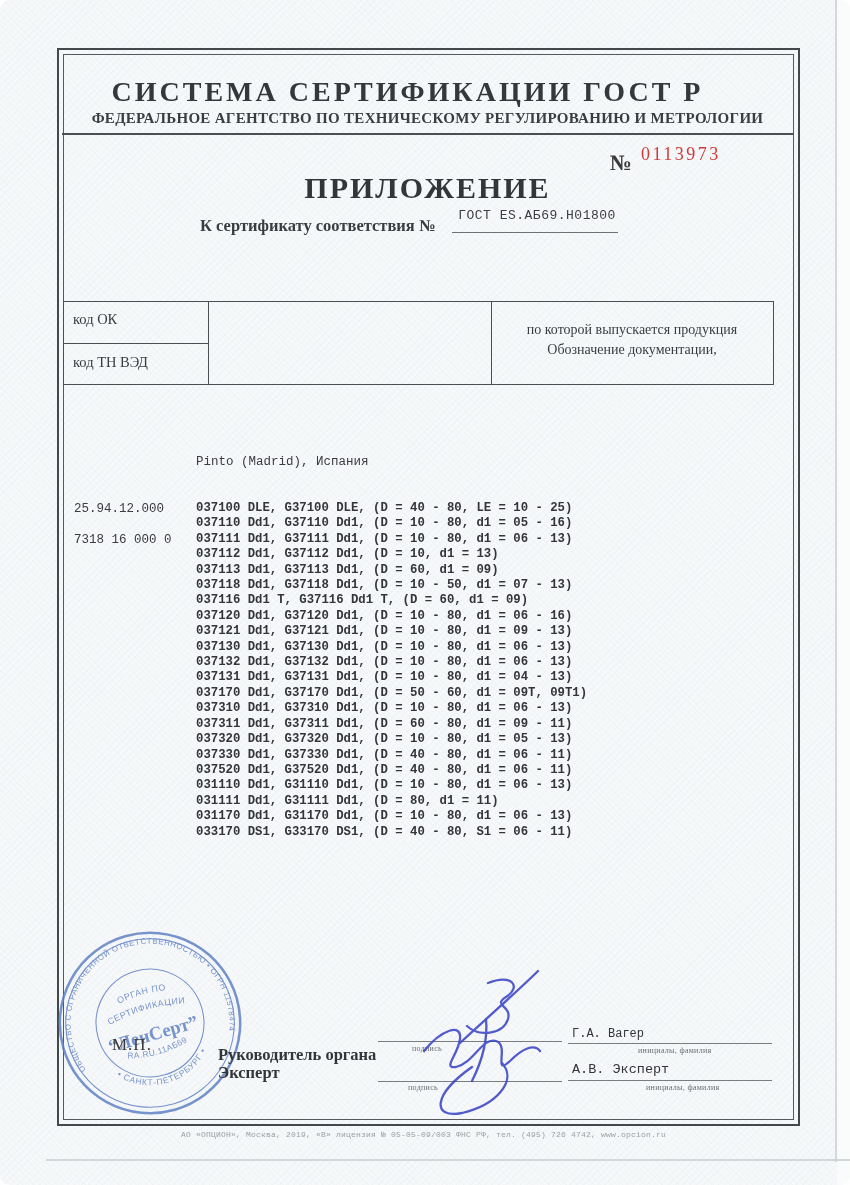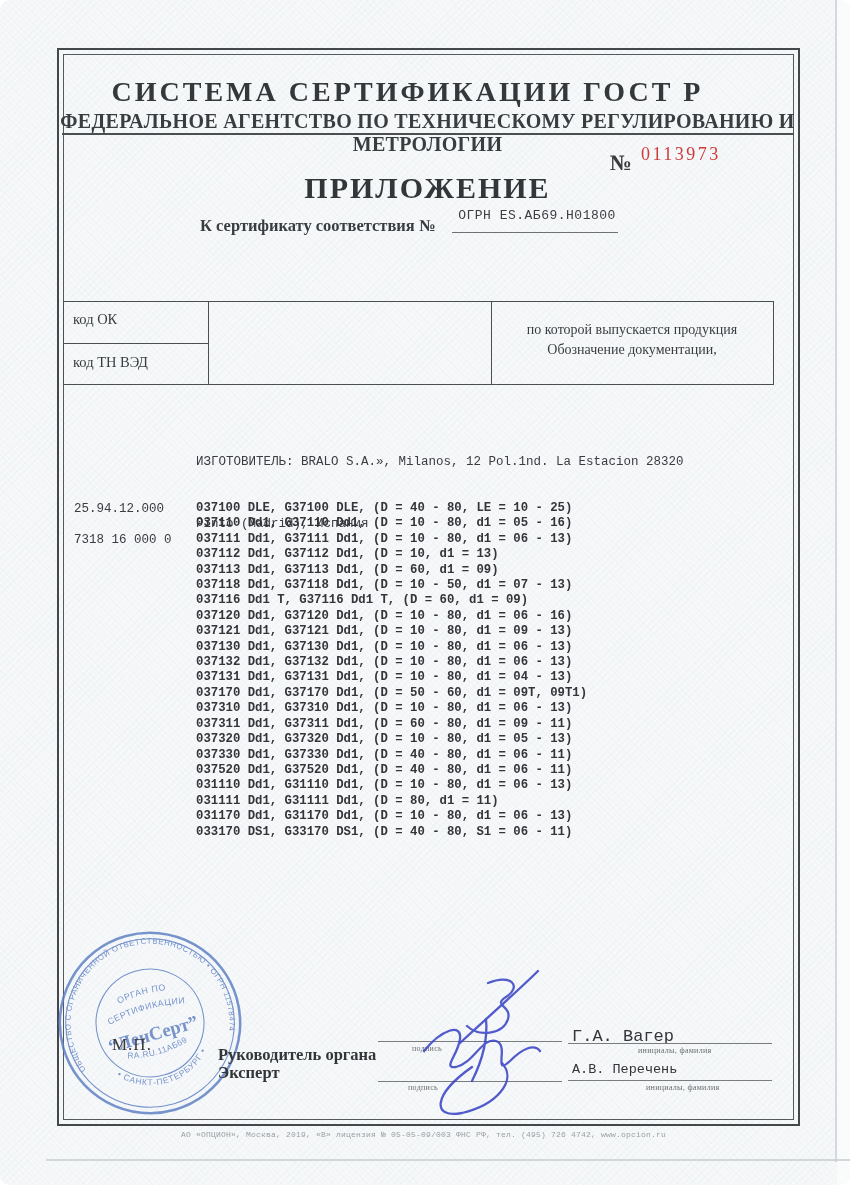--- a/index.html
+++ b/index.html
@@ -13,21 +13,21 @@
     border-radius: 10px;
   }
   .abs{position:absolute;}
   
   .frame-outer{left:57px;top:48px;width:739px;height:1074px;border:2.5px solid #44484b;}
   .frame-inner{left:63px;top:54px;width:729px;height:1064px;border:1px solid #55595c;}
   
   .sys-title{left:37px;top:76px;width:741px;text-align:center;
     font-size:28px;font-weight:bold;letter-spacing:3px;color:#35383b;}
   .agency{left:57px;top:110px;width:741px;text-align:center;
-    font-size:20px;font-weight:bold;letter-spacing:0.3px;color:#3a3d40;}
+    font-size:15px;font-weight:bold;letter-spacing:0.3px;color:#3a3d40;}
   .header-rule{left:62px;top:133px;width:731px;height:2px;background:#4b4f52;}
   
   .no-sign{left:610px;top:150px;font-size:22px;font-weight:bold;color:#3c3c3e;}
   .no-digits{left:641px;top:144px;font-family:Liberation Serif, serif;
     font-size:18px;letter-spacing:2.5px;color:#cf3b3b;}
   
   .appendix{left:57px;top:171px;width:741px;text-align:center;
     font-size:30px;font-weight:bold;letter-spacing:2px;color:#333639;}
   .cert-label{left:200px;top:216px;font-size:16.5px;font-weight:bold;color:#3a3d40;}
   .cert-number{left:452px;top:208px;width:170px;text-align:center;
@@ -62,21 +62,21 @@
   .sigline{height:1px;background:#7a7d80;}
   .sig-line-head{left:378px;top:1041px;width:184px;}
   .sig-line-expert{left:378px;top:1081px;width:184px;}
   .name-line-head{left:568px;top:1043px;width:204px;}
   .name-line-expert{left:568px;top:1080px;width:204px;}
   .caption{font-size:8px;color:#6a6d70;letter-spacing:0.3px;}
   .sig-cap-head{left:412px;top:1044px;}
   .sig-cap-expert{left:408px;top:1083px;}
   .name-cap-head{left:638px;top:1046px;}
   .name-cap-expert{left:646px;top:1083px;}
-  .name-head{left:572px;top:1027px;font-family:"Liberation Mono",monospace;font-size:17px;color:#343439;}
+  .name-head{left:572px;top:1027px;font-family:"Liberation Mono",monospace;font-size:12px;color:#343439;}
   .name-expert{left:572px;top:1062px;font-family:"Liberation Mono",monospace;font-size:13.5px;color:#343439;}
   .ink{left:360px;top:955px;width:220px;height:175px;}
   
   .footer{left:53px;top:1130px;width:741px;text-align:center;
     font-family:Liberation Mono, monospace;font-size:8px;letter-spacing:0.2px;color:#9aa0a4;}
   
   .edge-right{left:835px;top:0;width:1.5px;height:1162px;background:#c9ced1;opacity:0.75;}
   .edge-right-pane{left:837px;top:0;width:13px;height:1185px;background:#fafcfc;}
   .edge-bottom{left:46px;top:1159px;width:804px;height:1.5px;background:#c9ced1;opacity:0.8;}
 </style>
@@ -95,38 +95,37 @@
   <div class="abs sys-title">СИСТЕМА СЕРТИФИКАЦИИ ГОСТ Р</div>
   <div class="abs agency">ФЕДЕРАЛЬНОЕ АГЕНТСТВО ПО ТЕХНИЧЕСКОМУ РЕГУЛИРОВАНИЮ И МЕТРОЛОГИИ</div>
   <div class="abs header-rule"></div>
 
   <div class="abs no-sign">№</div>
   <div class="abs no-digits" style="color: rgb(207, 59, 59);">0113973</div>
 
   <div class="abs appendix">ПРИЛОЖЕНИЕ</div>
 
   <div class="abs cert-label">К сертификату соответствия №</div>
-  <div class="abs cert-number">ОГРН ES.АБ69.Н01800</div>
+  <div class="abs cert-number">ГОСТ ES.АБ69.Н01800</div>
   <div class="abs cert-underline"></div>
 
 
   <div class="abs ptable">
     <div class="abs tline-v1"></div>
     <div class="abs tline-v2"></div>
     <div class="abs tline-h1"></div>
     <div class="abs t-codeok">код ОК</div>
     <div class="abs t-tnved">код ТН ВЭД</div>
     <div class="abs t-col3">
       <div>по которой выпускается продукция</div>
       <div>Обозначение документации,</div>
     </div>
   </div>
 
   <div class="abs manufacturer">
-    <div>ИЗГОТОВИТЕЛЬ: BRALO S.A.», Milanos, 12 Pol.1nd. La Estacion 28320</div>
     <div>Pinto (Madrid), Испания</div>
   </div>
 
   <div class="abs code-ok-val">25.94.12.000</div>
   <div class="abs code-tnved-val">7318 16 000 0</div>
 
   <div class="abs product-list"><div>037100 DLE, G37100 DLE, (D = 40 - 80, LE = 10 - 25)</div><div>037110 Dd1, G37110 Dd1, (D = 10 - 80, d1 = 05 - 16)</div><div>037111 Dd1, G37111 Dd1, (D = 10 - 80, d1 = 06 - 13)</div><div>037112 Dd1, G37112 Dd1, (D = 10, d1 = 13)</div><div>037113 Dd1, G37113 Dd1, (D = 60, d1 = 09)</div><div>037118 Dd1, G37118 Dd1, (D = 10 - 50, d1 = 07 - 13)</div><div>037116 Dd1 T, G37116 Dd1 T, (D = 60, d1 = 09)</div><div>037120 Dd1, G37120 Dd1, (D = 10 - 80, d1 = 06 - 16)</div><div>037121 Dd1, G37121 Dd1, (D = 10 - 80, d1 = 09 - 13)</div><div>037130 Dd1, G37130 Dd1, (D = 10 - 80, d1 = 06 - 13)</div><div>037132 Dd1, G37132 Dd1, (D = 10 - 80, d1 = 06 - 13)</div><div>037131 Dd1, G37131 Dd1, (D = 10 - 80, d1 = 04 - 13)</div><div>037170 Dd1, G37170 Dd1, (D = 50 - 60, d1 = 09T, 09T1)</div><div>037310 Dd1, G37310 Dd1, (D = 10 - 80, d1 = 06 - 13)</div><div>037311 Dd1, G37311 Dd1, (D = 60 - 80, d1 = 09 - 11)</div><div>037320 Dd1, G37320 Dd1, (D = 10 - 80, d1 = 05 - 13)</div><div>037330 Dd1, G37330 Dd1, (D = 40 - 80, d1 = 06 - 11)</div><div>037520 Dd1, G37520 Dd1, (D = 40 - 80, d1 = 06 - 11)</div><div>031110 Dd1, G31110 Dd1, (D = 10 - 80, d1 = 06 - 13)</div><div>031111 Dd1, G31111 Dd1, (D = 80, d1 = 11)</div><div>031170 Dd1, G31170 Dd1, (D = 10 - 80, d1 = 06 - 13)</div><div>033170 DS1, G33170 DS1, (D = 40 - 80, S1 = 06 - 11)</div></div>
 
   <div class="abs stamp-wrap" style="color:#5b7dc3;">
     <svg viewBox="-100 -100 200 200">
@@ -164,21 +163,21 @@
   <div class="abs sig-label-head">Руководитель органа</div>
   <div class="abs sigline sig-line-head"></div>
   <div class="abs caption sig-cap-head">подпись</div>
   <div class="abs name-head">Г.А. Вагер</div>
   <div class="abs sigline name-line-head"></div>
   <div class="abs caption name-cap-head">инициалы, фамилия</div>
 
   <div class="abs sig-label-expert">Эксперт</div>
   <div class="abs sigline sig-line-expert"></div>
   <div class="abs caption sig-cap-expert">подпись</div>
-  <div class="abs name-expert">А.В. Перечень</div>
+  <div class="abs name-expert">А.В. Эксперт</div>
   <div class="abs sigline name-line-expert"></div>
   <div class="abs caption name-cap-expert">инициалы, фамилия</div>
 
   <svg class="abs ink" viewBox="0 0 220 175" style="color:#3b46c5;">
     <g fill="none" stroke="currentColor" stroke-width="2.3" stroke-linecap="round" opacity="0.88">
       <path d="M 178,16 C 160,34 128,62 100,88"></path>
       <path d="M 128,28 C 152,18 162,32 146,42 C 132,51 152,50 148,64 C 143,80 118,82 107,71"></path>
       <path d="M 64,96 C 82,74 102,68 100,84 C 98,100 82,114 96,112 C 114,108 122,82 136,86 C 150,90 132,122 150,106 C 162,94 174,88 180,96"></path>
       <path d="M 112,112 C 72,140 72,164 102,158 C 136,150 158,126 142,108"></path>
       <path d="M 126,64 C 128,84 122,106 112,126"></path>

